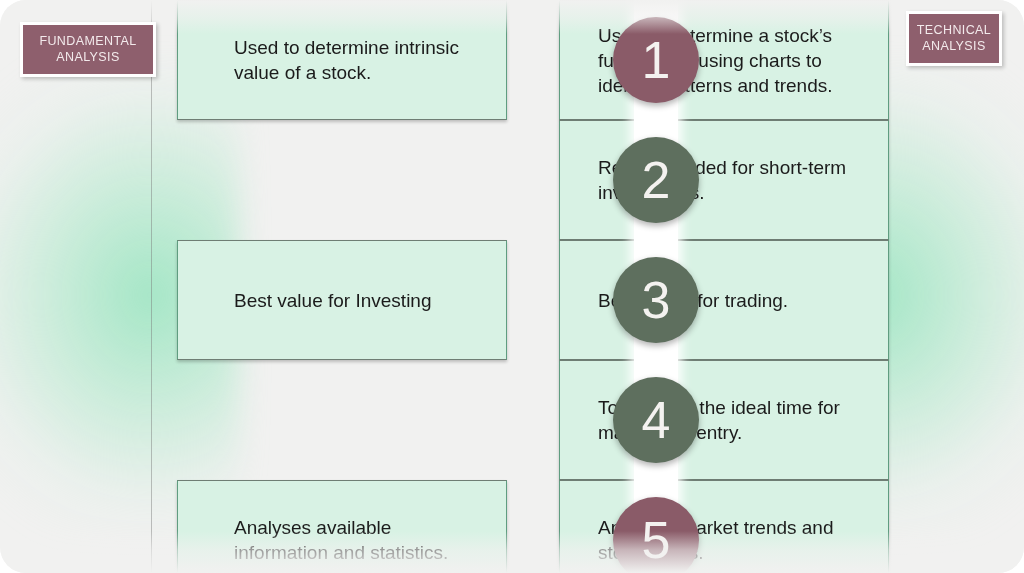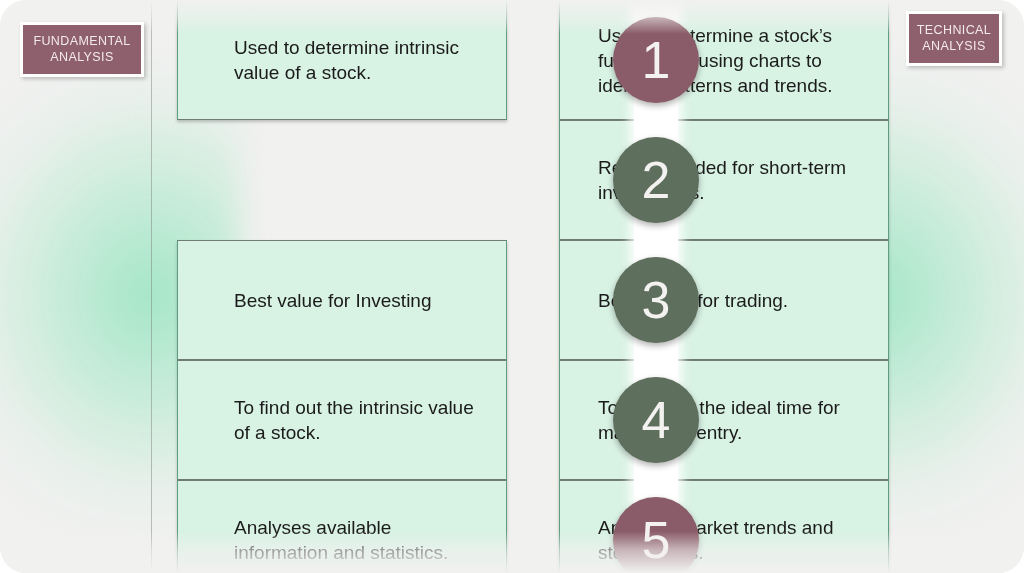--- a/index.html
+++ b/index.html
@@ -59,21 +59,21 @@
     color: #f3eaec;
     font-size: 12.5px;
     line-height: 16px;
     letter-spacing: 0.4px;
     text-align: center;
     padding: 8px 6px 9px 6px;
     border: 3px solid #ffffff;
     box-shadow: 2px 2px 4px rgba(0,0,0,0.22);
     white-space: pre-line;
   }
-  .badge-left  { left: 20px;  top: 22px; width: 124px; }
+  .badge-left  { left: 20px;  top: 22px; width: 136px; }
   .badge-right { right: 22px; top: 11px; width: 96px; }
 
   
   .grid {
     position: absolute;
     left: 152px; top: -16px;
     width: 712px; height: 600px;
   }
   .row {
     position: absolute;
@@ -192,23 +192,20 @@
       <div class="row" style="top:256px">
         <div class="cellbox left">
           <div class="celltext">Best value for Investing</div>
         </div>
         <div class="cellbox right">
           <div class="celltext">Best suited for trading.</div>
         </div>
       </div>
 
       <div class="row" style="top:376px">
-        <div class="cellbox left">
-          <div class="celltext">To find out the intrinsic value of a stock.</div>
-        </div>
         <div class="cellbox right">
           <div class="celltext">To discover the ideal time for market exit/entry.</div>
         </div>
       </div>
 
       <div class="row" style="top:496px">
         <div class="cellbox left">
           <div class="celltext">Analyses available information and statistics.</div>
         </div>
         <div class="cellbox right">

